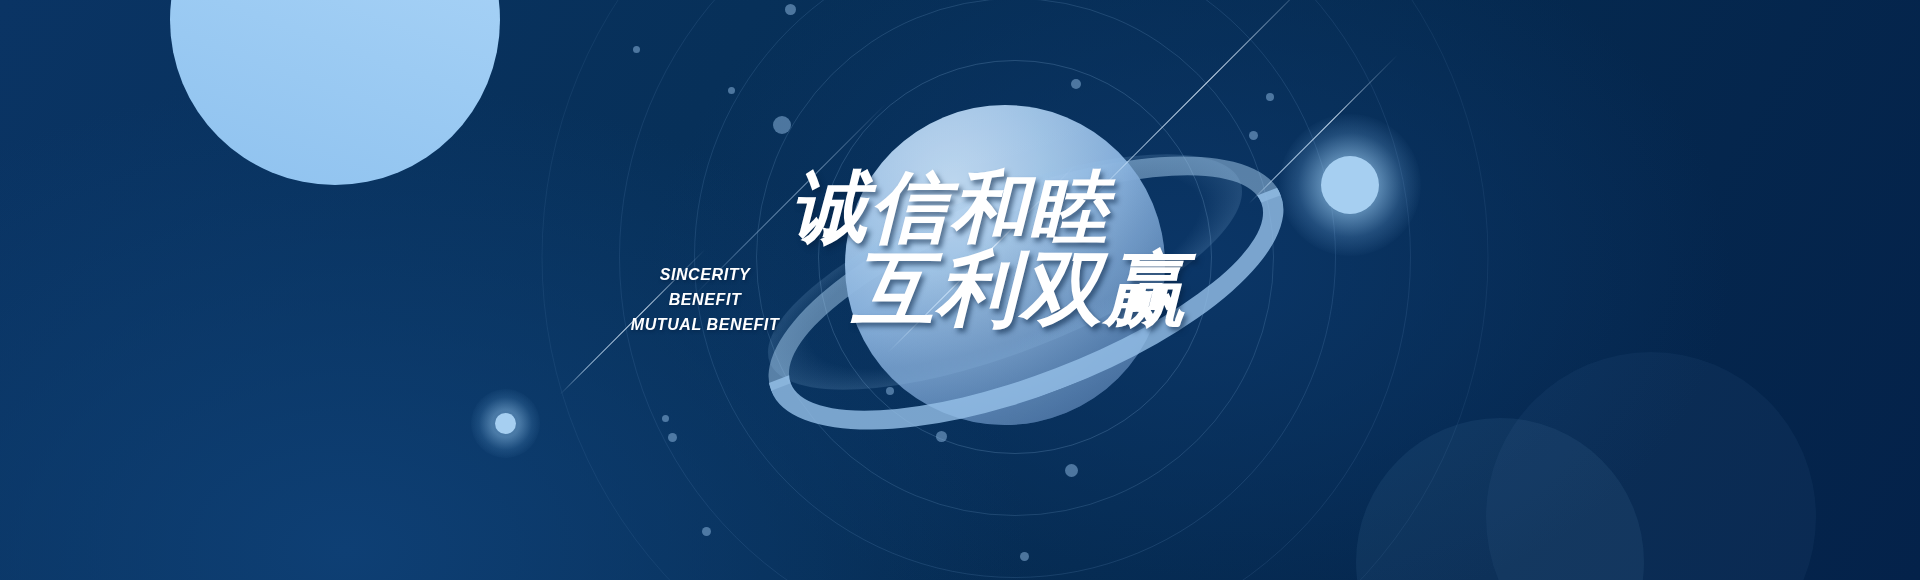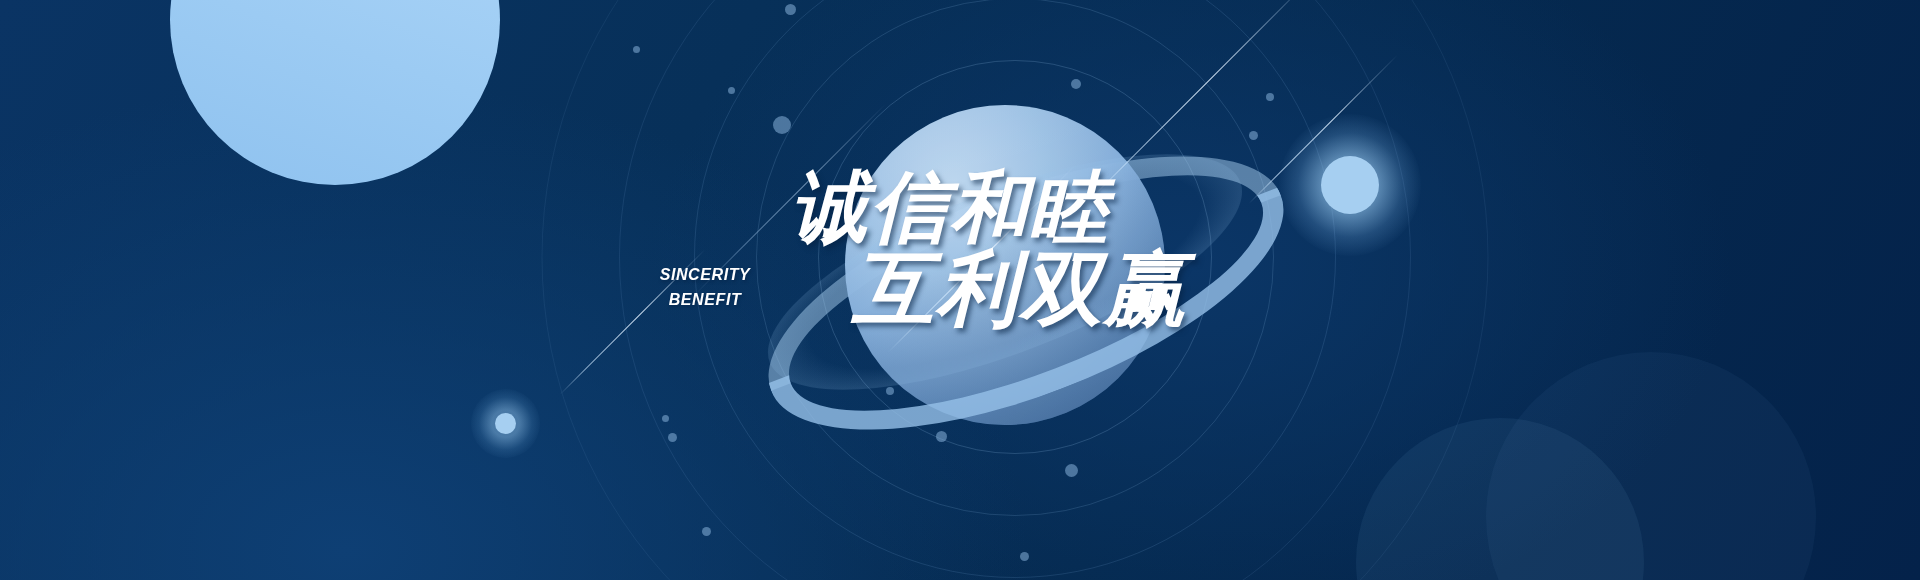--- a/index.html
+++ b/index.html
@@ -295,20 +295,21 @@
       <div class="core"></div>
     </div>
 
   </div>
 
   <div class="copy">
 
     <div class="subcopy">
       <div>SINCERITY</div>
       <div>BENEFIT</div>
+      <div>MUTUAL BENEFIT</div>
     </div>
 
     <div class="headline headline-1">诚信和睦</div>
     <div class="headline headline-2">互利双赢</div>
 
   </div>
 
 </div>
 
 </body></html>

